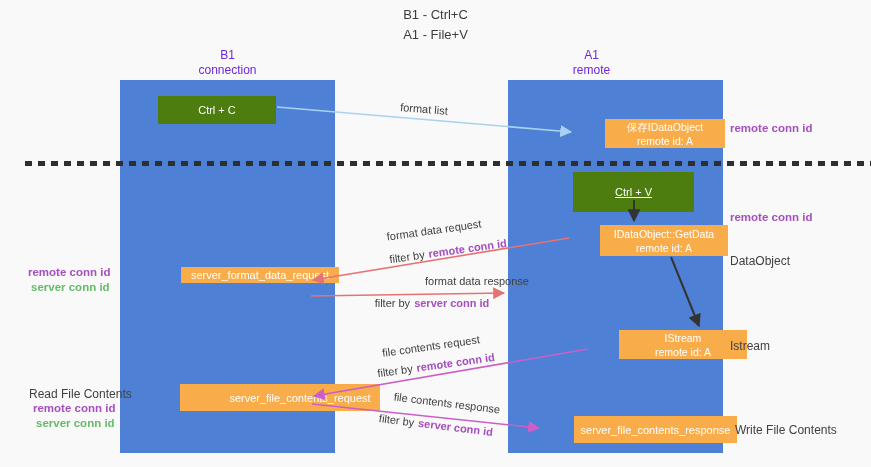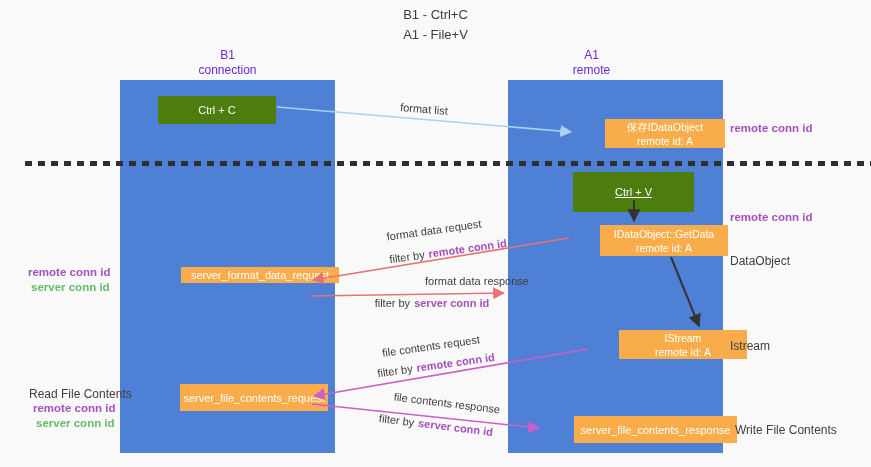--- a/index.html
+++ b/index.html
@@ -94,21 +94,21 @@
   <div class="node orange" style="left:151px;top:267px;width:158px;height:16px;">
     <span class="single">server_format_data_request</span>
   </div>
 
 
   <div class="node orange" style="left:589px;top:330px;width:128px;height:29px;">
     <span class="l1">IStream</span>
     <span class="l2">remote id: A</span>
   </div>
 
-  <div class="node orange" style="left:150px;top:384px;width:148px;height:27px;">
+  <div class="node orange" style="left:150px;top:384px;width:160px;height:27px;padding-left:40px;">
     <span class="single">server_file_contents_request</span>
   </div>
 
   <div class="node orange" style="left:544px;top:416px;width:163px;height:27px;">
     <span class="single">server_file_contents_response</span>
   </div>
 
   <svg class="arrows" width="871" height="467">
     <defs>
       <marker id="ah-blue" viewBox="0 0 10 10" refX="9" refY="5" markerWidth="12" markerHeight="12" markerUnits="userSpaceOnUse" orient="auto-start-reverse">

